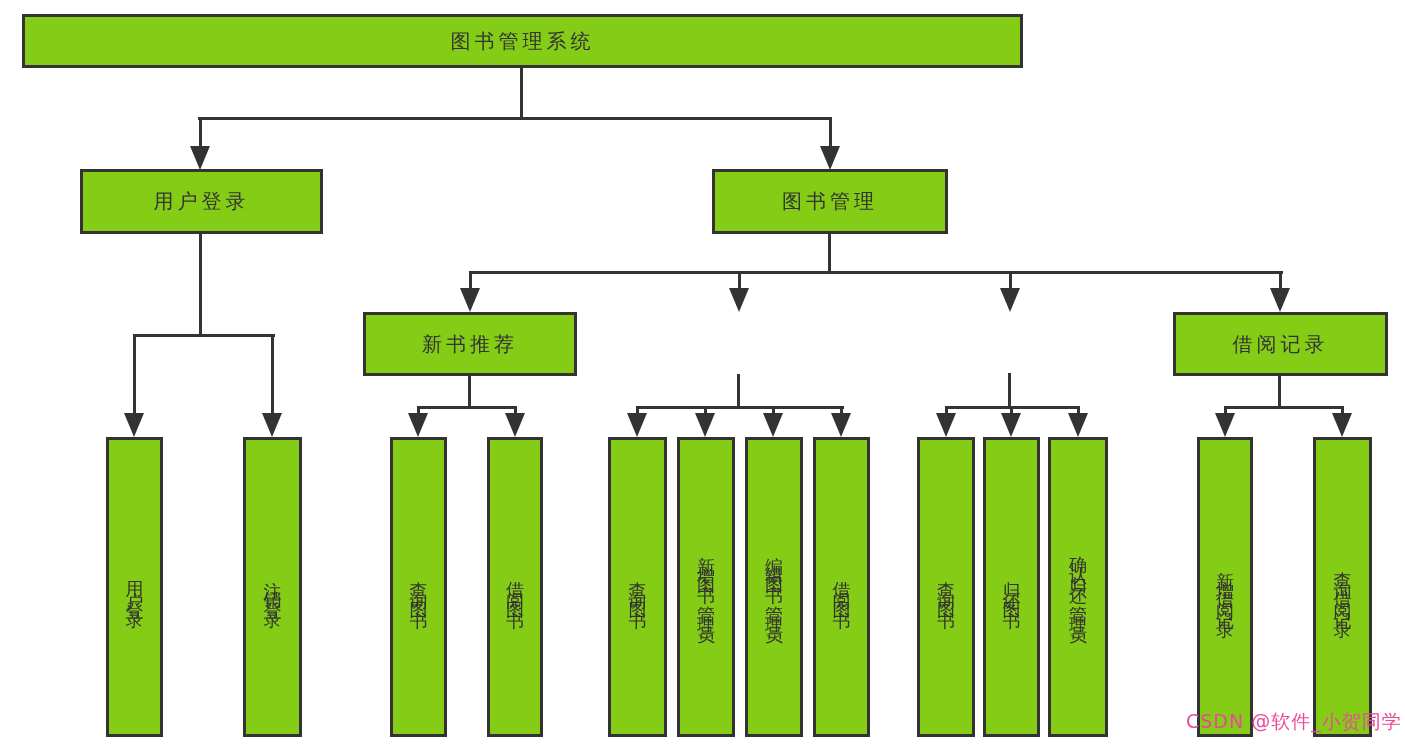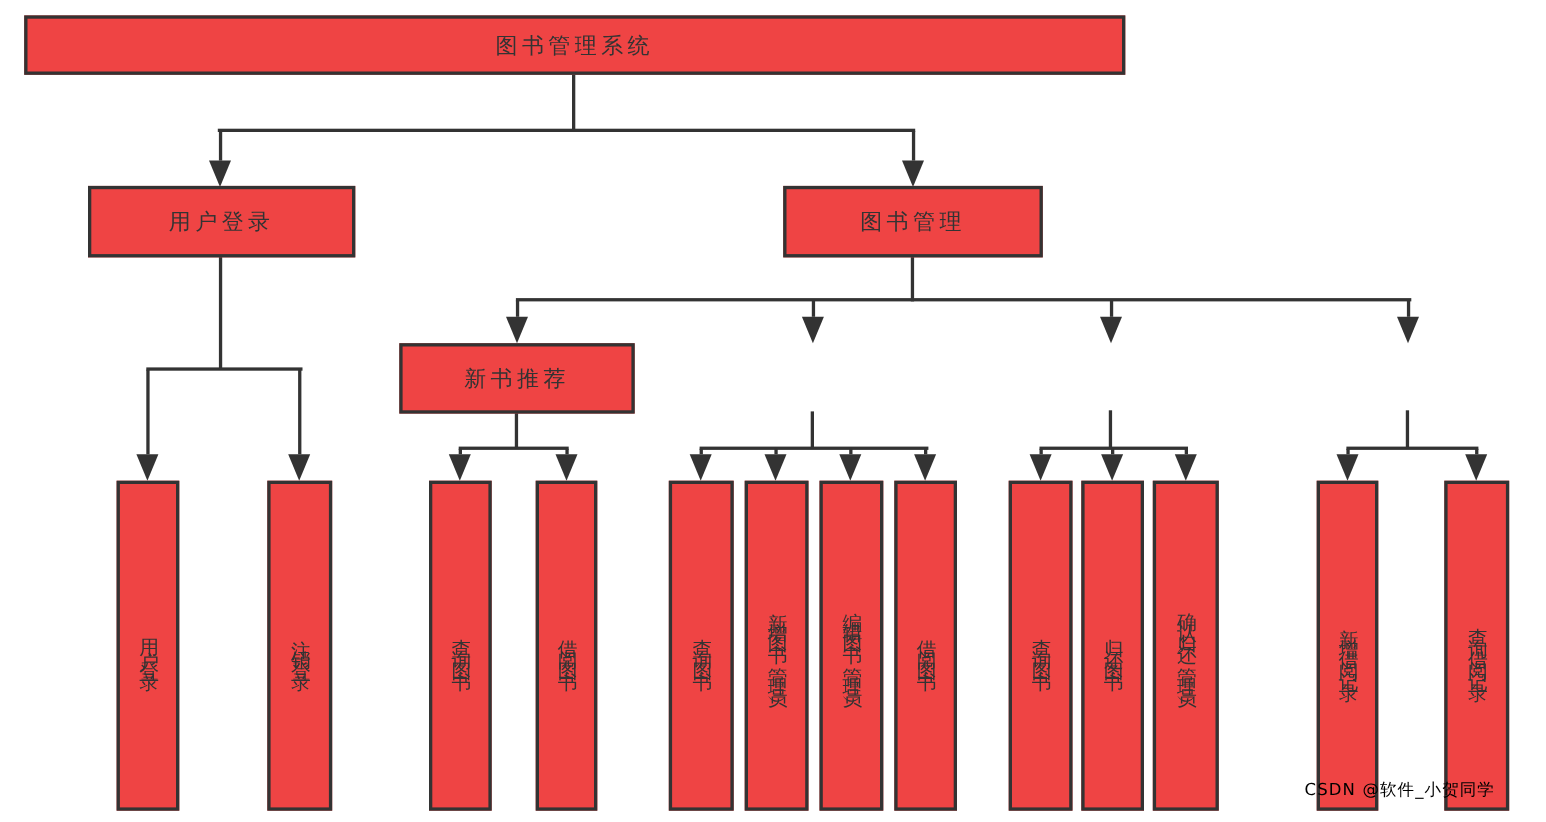--- a/index.html
+++ b/index.html
@@ -8,21 +8,21 @@
   .canvas {
     position: relative;
     width: 1405px;
     height: 747px;
     background: #ffffff;
     overflow: hidden;
   }
   
   .box {
     position: absolute;
-    background: #ef4444;
+    background: #84cc16;
     border: 3px solid #333333;
     display: flex;
     align-items: center;
     justify-content: center;
     color: #333333;
     z-index: 2;
   }
   .box .lbl {
     font-size: 20px;
     letter-spacing: 4px;
@@ -57,23 +57,23 @@
     width: 0; height: 0;
     border-left: 10px solid transparent;
     border-right: 10px solid transparent;
     border-top: 24px solid #333333;
   }
   
   .watermark {
     position: absolute;
     left: 1186px;
     top: 709px;
-    font-size: 15px;
+    font-size: 19px;
     letter-spacing: 1px;
-    color: #000000;
+    color: #ec4899;
     white-space: nowrap;
     z-index: 6;
   }
 </style>
 </head>
 <body>
 
 <div class="canvas">
 
   <div class="ln" style="left:520px;top:66px;width:3px;height:52px"></div>
@@ -187,20 +187,23 @@
   <div class="box" style="left:80px;top:169px;width:243px;height:65px">
     <span class="lbl">用户登录</span>
   </div>
   <div class="box" style="left:712px;top:169px;width:236px;height:65px">
     <span class="lbl">图书管理</span>
   </div>
 
   <div class="box" style="left:363px;top:312px;width:214px;height:64px">
     <span class="lbl">新书推荐</span>
   </div>
+  <div class="box" style="left:1173px;top:312px;width:215px;height:64px">
+    <span class="lbl">借阅记录</span>
+  </div>
 
   <div class="box vert" style="left:106px;top:437px;width:57px;height:300px">
     <span class="lbl">用户登录</span>
   </div>
   <div class="box vert" style="left:243px;top:437px;width:59px;height:300px">
     <span class="lbl">注销登录</span>
   </div>
 
   <div class="box vert" style="left:390px;top:437px;width:57px;height:300px">
     <span class="lbl">查询图书</span>

